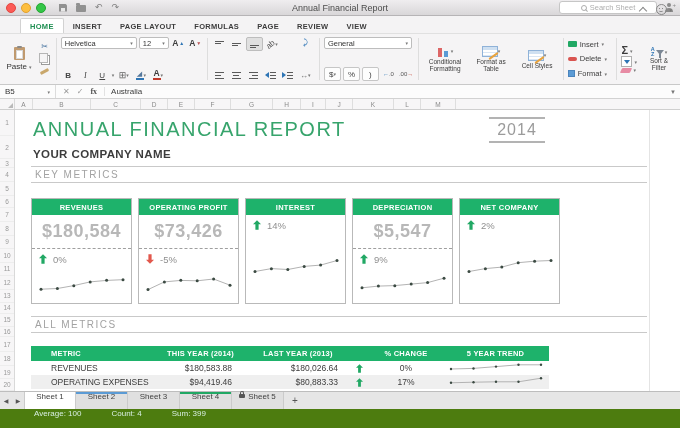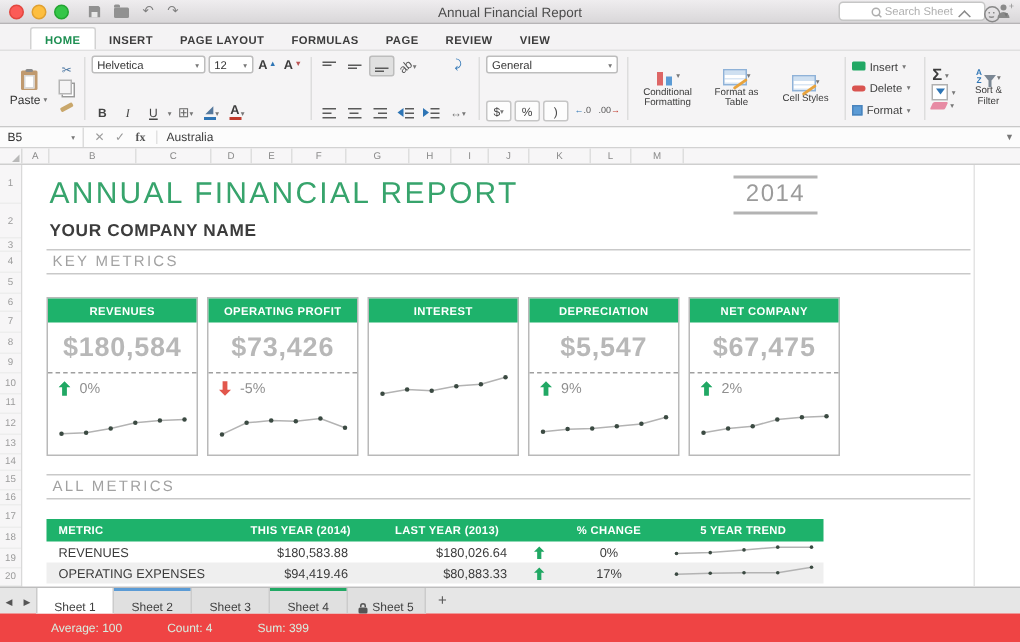--- a/index.html
+++ b/index.html
@@ -127,41 +127,41 @@
   .card-s{flex:1;display:flex;align-items:center;justify-content:center}
   .arrow-svg{width:8px;height:10px}
   .arrow-svg.up path{fill:#21a864}
   .arrow-svg.down{transform:rotate(180deg)}
   .arrow-svg.down path{fill:#e2574c}
   
   .mtable{position:absolute;left:16px;top:236px;width:518px;font-size:8.5px}
   .mt-head{display:flex;background:#1eb26b;color:#fff;font-weight:700;height:15px;align-items:center;font-size:7.5px;letter-spacing:.2px}
   .mt-rows > .mt-row:nth-child(even){background:#efefef}
   .mt-row{display:flex;height:14px;align-items:center;color:#3b3b3b}
-  .c-metric{width:122px;padding-left:8px;box-sizing:border-box;text-align:left}
+  .c-metric{width:122px;padding-left:20px;box-sizing:border-box;text-align:left}
   .c-this{width:95px;text-align:right;padding-right:16px;box-sizing:border-box}
   .c-last{width:100px;text-align:right;padding-right:10px;box-sizing:border-box}
   .c-arr{width:22px;display:flex;justify-content:center}
   .c-chg{width:72px;text-align:center}
   .c-trend{width:107px;display:flex;align-items:center;justify-content:center}
   .mt-head .c-this,.mt-head .c-last{padding-right:0;text-align:center}
   
   .stabs{height:17px;flex:0 0 17px;background:#e6e6e6;border-top:1px solid #bdbdbd;display:flex;align-items:stretch;font-size:8px;color:#3f3f3f}
   .snav{width:12px;display:flex;align-items:center;justify-content:center;color:#555;font-size:6px}
-  .sheet-tab{min-width:52px;display:flex;align-items:flex-end;justify-content:center;gap:3px;border-right:1px solid #cbcbcb;position:relative;background:#e0e0e0;padding:0 4px;box-sizing:border-box}
+  .sheet-tab{min-width:52px;display:flex;align-items:flex-start;justify-content:center;gap:3px;border-right:1px solid #cbcbcb;position:relative;background:#e0e0e0;padding:0 4px;box-sizing:border-box}
   .sheet-tab:first-of-type{border-left:1px solid #cbcbcb}
   .sheet-tab.active{background:#fff}
   .sheet-tab.accent-blue::before{content:"";position:absolute;top:0;left:0;right:0;height:2px;background:#5b9bd5}
   .sheet-tab.accent-green::before{content:"";position:absolute;top:0;left:0;right:0;height:2px;background:#21a864}
   .lock{display:none;width:6px;height:4px;background:#555;border-radius:1px;position:relative;margin-top:2px}
   .lock::before{content:"";position:absolute;top:-3px;left:1px;width:4px;height:3px;border:1px solid #555;border-bottom:none;border-radius:2px 2px 0 0;box-sizing:border-box}
   .sheet-tab.locked .lock{display:inline-block}
   .add-tab{width:22px;display:flex;align-items:center;justify-content:center;color:#555;font-size:10px}
   
-  .status{height:19px;flex:0 0 19px;background:#ef4444;display:flex;align-items:center;color:#d7eee1;font-size:8px;padding:0 10px}
+  .status{height:19px;flex:0 0 19px;background:#4d7c0f;display:flex;color:#d7eee1;font-size:8px;padding:0 10px}
   .st-avg{margin-left:24px}.st-cnt{margin-left:30px}.st-sum{margin-left:30px}
   .st-right{margin-left:auto;display:flex;align-items:center}
   .vicon{width:11px;height:9px;border:1px solid #bfe0cd;margin-left:12px;box-sizing:border-box}
   .vicon.grid{background:linear-gradient(#bfe0cd,#bfe0cd) 50% 0/1px 9px no-repeat,linear-gradient(#bfe0cd,#bfe0cd) 0 50%/11px 1px no-repeat}
   .vicon.page{background:linear-gradient(#bfe0cd,#bfe0cd) 0 100%/11px 2px no-repeat}
   .ztrack{width:56px;height:1px;background:#bfe0cd;margin:0 10px 0 14px;position:relative}
   .zknob{position:absolute;left:28px;top:-3px;width:7px;height:7px;border-radius:50%;background:#fff}
   .zoomtxt{min-width:22px;text-align:right}
 </style>
 </head>
@@ -530,20 +530,26 @@
                   <circle cx="19.4" cy="11.9" r="1.5" fill="#3b4a42"></circle>
                   <circle cx="35.8" cy="10.36" r="1.5" fill="#3b4a42"></circle>
                   <circle cx="52.2" cy="10.8" r="1.5" fill="#3b4a42"></circle>
                   <circle cx="68.6" cy="9.04" r="1.5" fill="#3b4a42"></circle>
                   <circle cx="85" cy="15.2" r="1.5" fill="#3b4a42"></circle>
                 </svg></span>
             </div>
           </div>
           <div class="card">
             <div class="card-h">INTEREST</div>
+            <div class="card-c">
+              <svg class="arrow-svg up" viewBox="0 0 10 12">
+                <path d="M5 0 L10 5 L7 5 L7 12 L3 12 L3 5 L0 5 Z"></path>
+              </svg>
+              <span>14%</span>
+            </div>
             <div class="card-s">
               <span class="spark"><svg width="88" height="26">
                   <polyline points="3.0,18.5 19.4,15.6 35.8,16.5 52.2,13.4 68.6,12.1 85.0,7.5" fill="none" stroke="#b3b3b3" stroke-width="1"></polyline>
                   <circle cx="3" cy="18.5" r="1.5" fill="#3b4a42"></circle>
                   <circle cx="19.4" cy="15.64" r="1.5" fill="#3b4a42"></circle>
                   <circle cx="35.8" cy="16.520000000000003" r="1.5" fill="#3b4a42"></circle>
                   <circle cx="52.2" cy="13.440000000000001" r="1.5" fill="#3b4a42"></circle>
                   <circle cx="68.6" cy="12.120000000000001" r="1.5" fill="#3b4a42"></circle>
                   <circle cx="85" cy="7.5" r="1.5" fill="#3b4a42"></circle>
                 </svg></span>
@@ -565,21 +571,20 @@
                   <circle cx="19.4" cy="16.08" r="1.5" fill="#3b4a42"></circle>
                   <circle cx="35.8" cy="15.64" r="1.5" fill="#3b4a42"></circle>
                   <circle cx="52.2" cy="14.100000000000001" r="1.5" fill="#3b4a42"></circle>
                   <circle cx="68.6" cy="12.559999999999999" r="1.5" fill="#3b4a42"></circle>
                   <circle cx="85" cy="8.16" r="1.5" fill="#3b4a42"></circle>
                 </svg></span>
             </div>
           </div>
           <div class="card">
             <div class="card-h">NET COMPANY</div>
-            <div class="card-v">$67,475</div>
             <div class="card-c">
               <svg class="arrow-svg up" viewBox="0 0 10 12">
                 <path d="M5 0 L10 5 L7 5 L7 12 L3 12 L3 5 L0 5 Z"></path>
               </svg>
               <span>2%</span>
             </div>
             <div class="card-s">
               <span class="spark"><svg width="88" height="26">
                   <polyline points="3.0,18.5 19.4,15.6 35.8,14.1 52.2,9.7 68.6,8.2 85.0,7.5" fill="none" stroke="#b3b3b3" stroke-width="1"></polyline>
                   <circle cx="3" cy="18.5" r="1.5" fill="#3b4a42"></circle>

